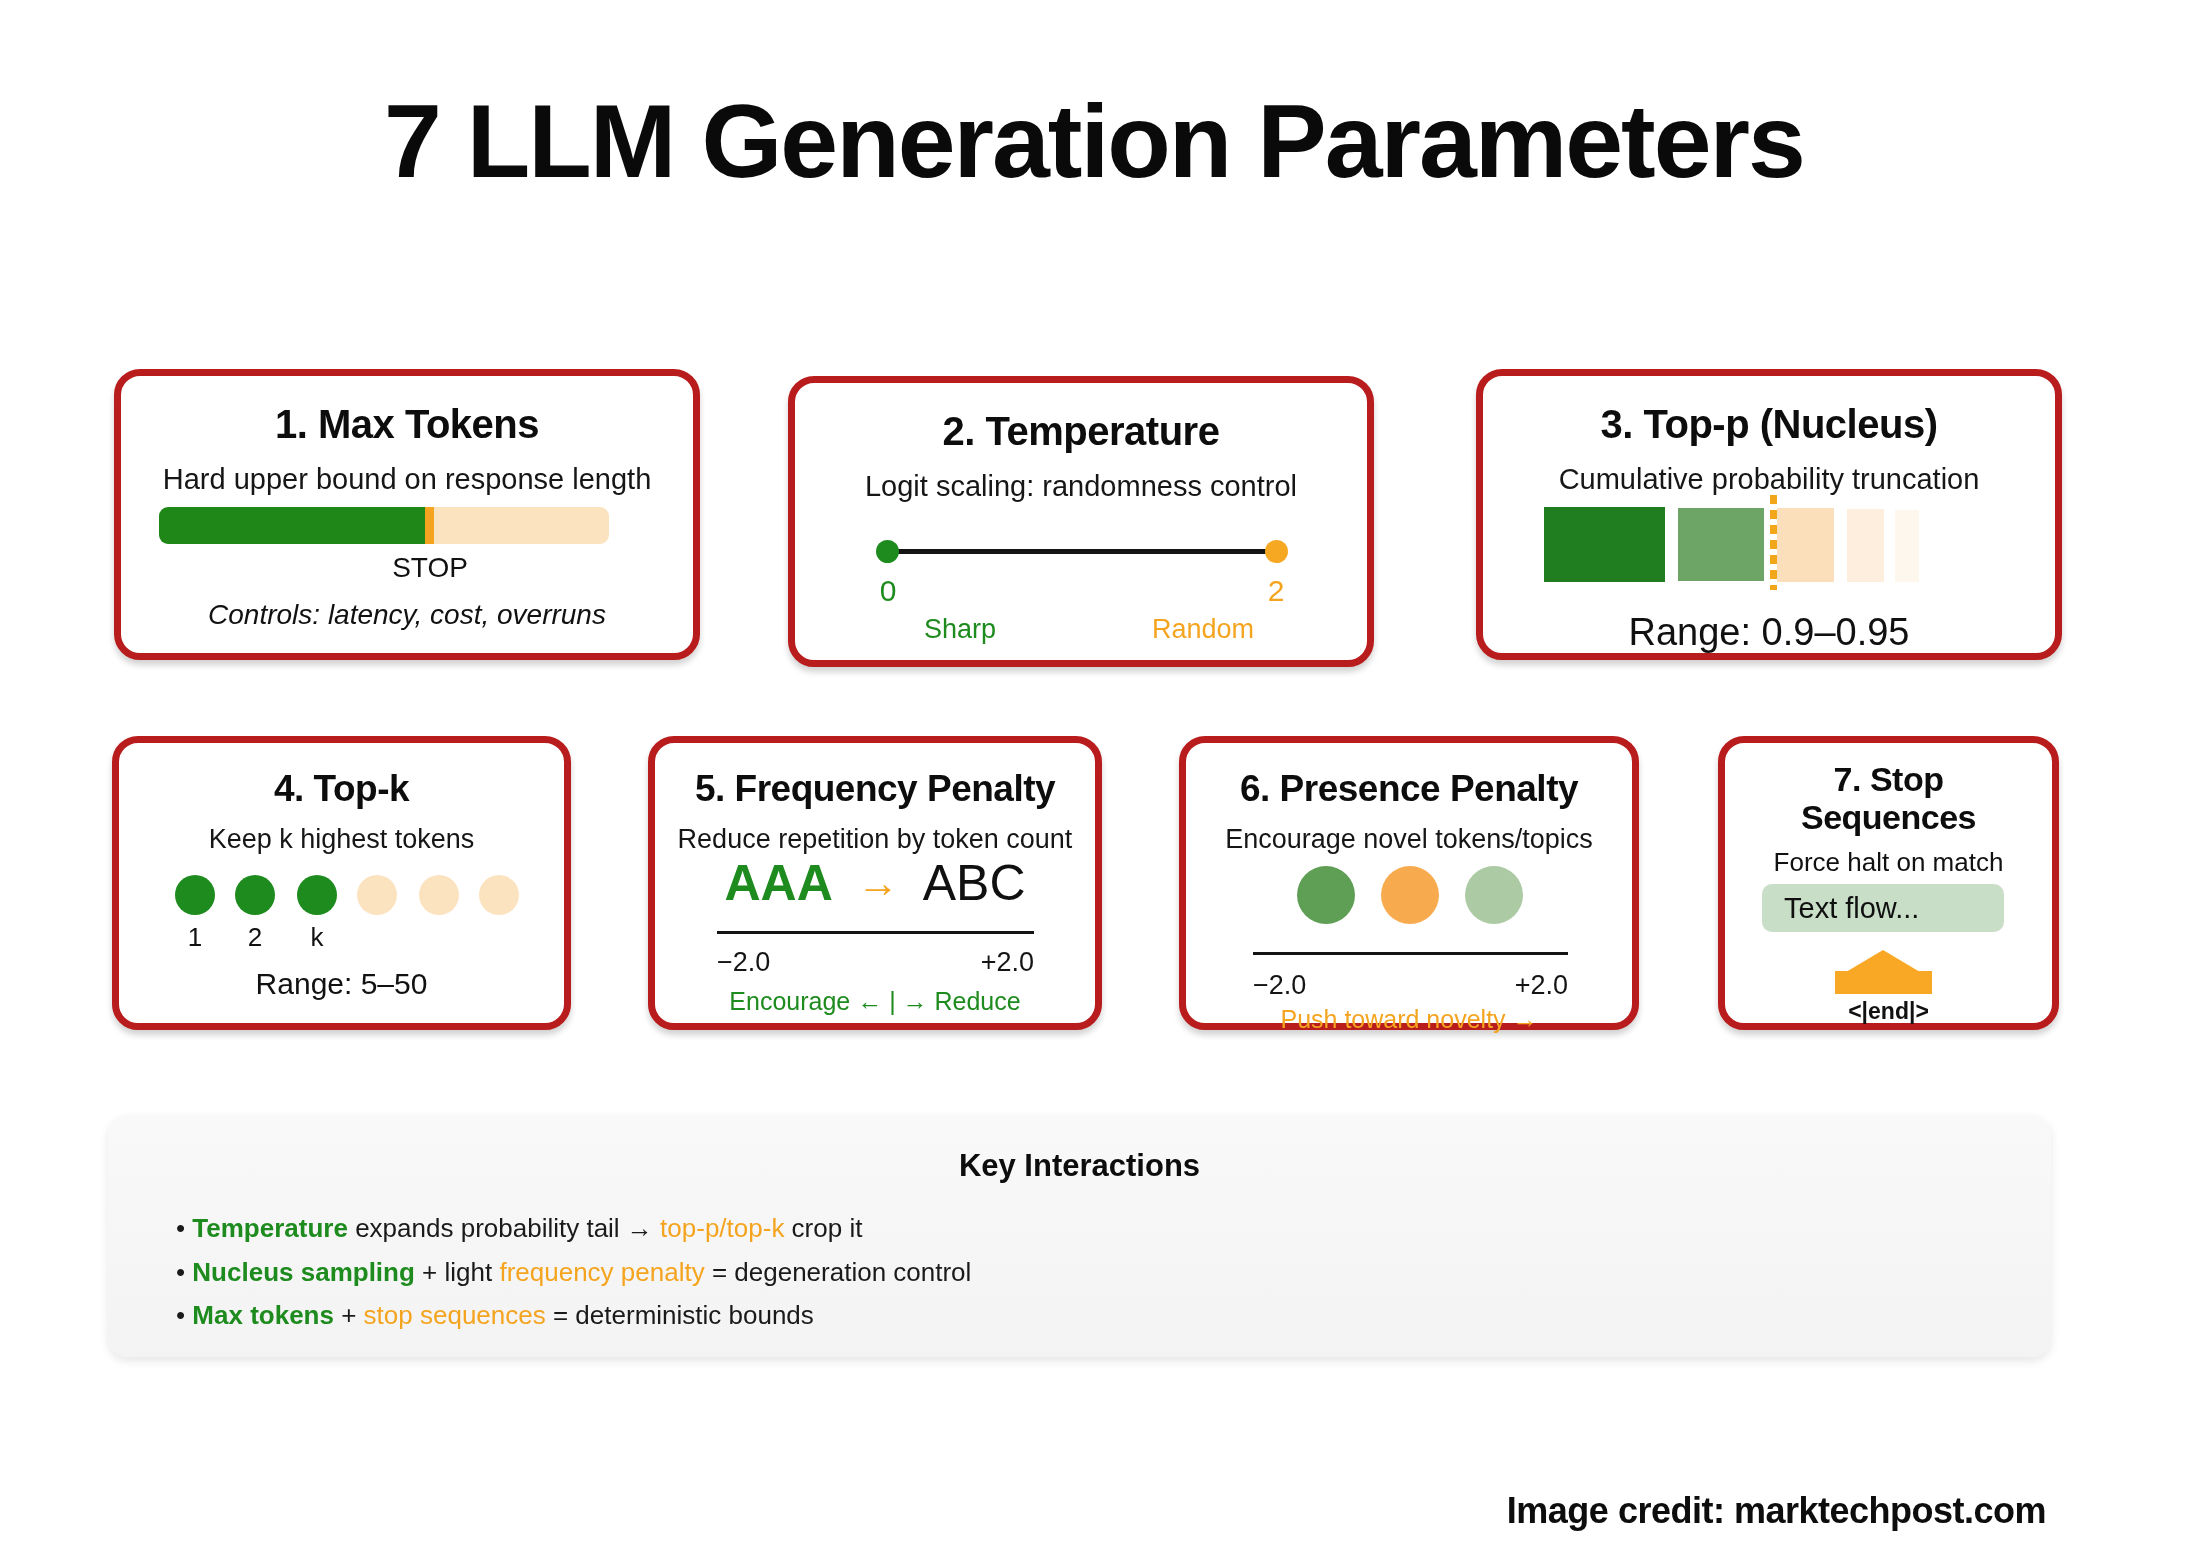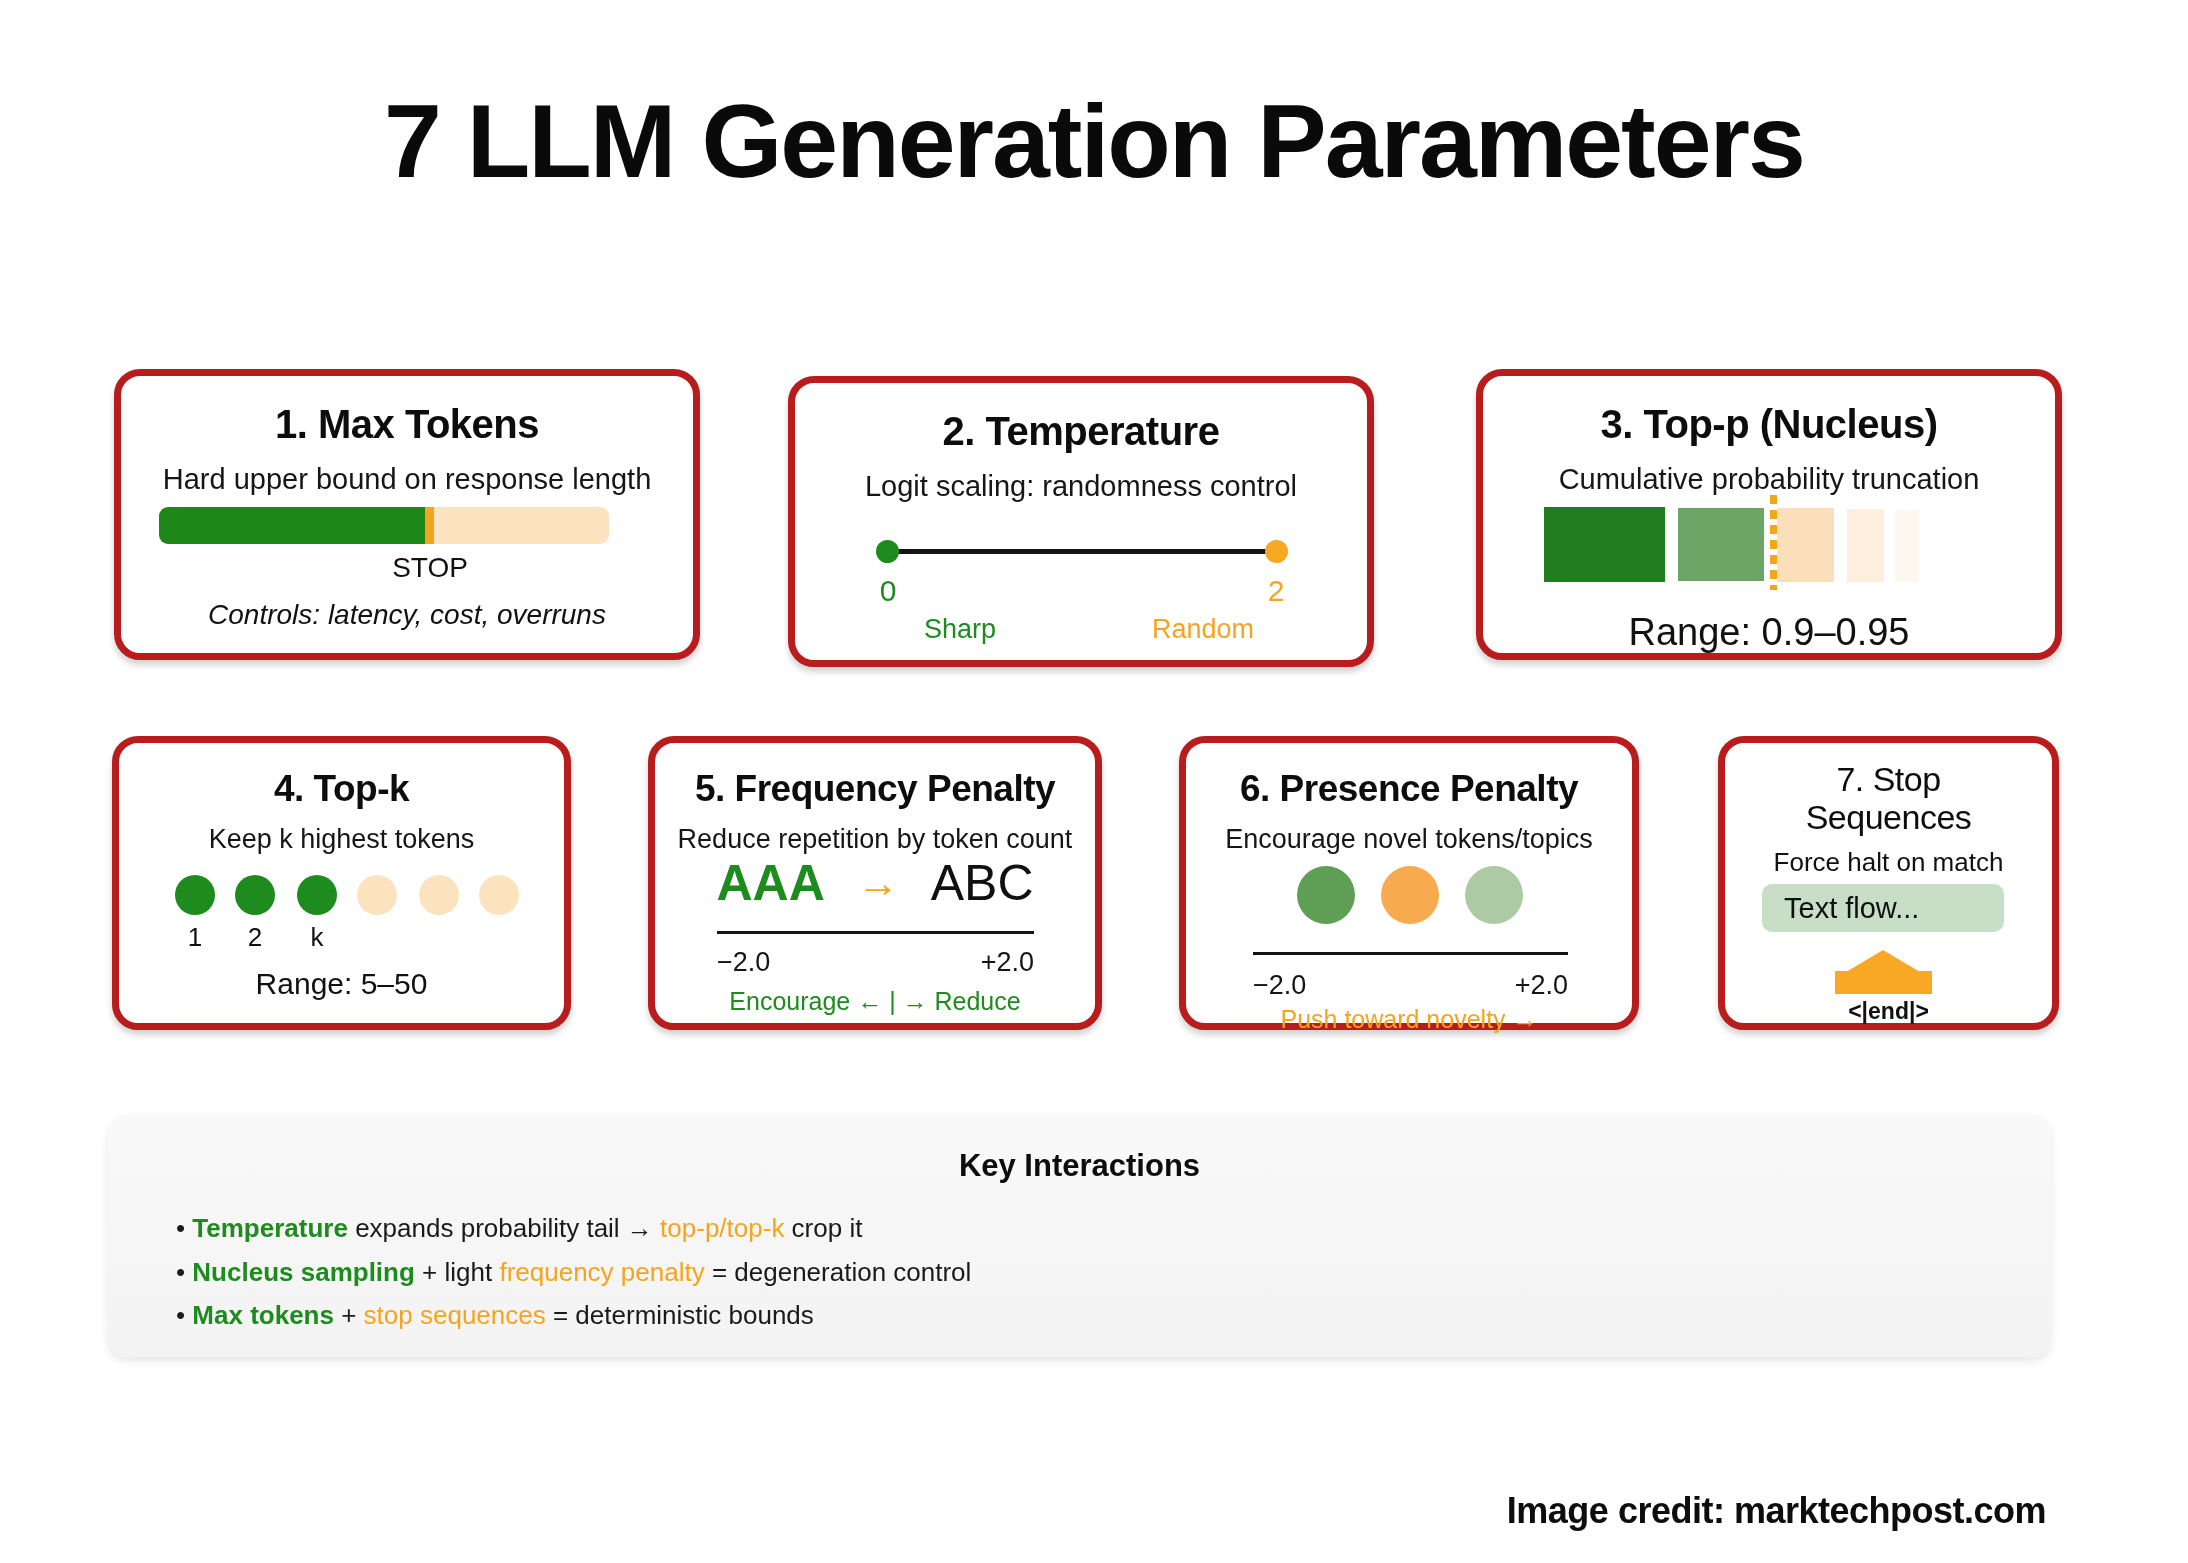--- a/index.html
+++ b/index.html
@@ -119,21 +119,21 @@
     <div class="circle" style="left:360px;top:132px;width:40px;height:40px;background:#fce3c0;"></div>
     <div style="position:absolute;left:56px;top:179px;width:40px;text-align:center;font-size:26px;">1</div>
     <div style="position:absolute;left:116px;top:179px;width:40px;text-align:center;font-size:26px;">2</div>
     <div style="position:absolute;left:178px;top:179px;width:40px;text-align:center;font-size:26px;">k</div>
     <div class="center-text" style="top:224px;font-size:30px;">Range: 5–50</div>
   </div>
 
   <div class="card r2" style="left:648px;top:736px;width:454px;height:294px;">
     <div class="card-title">5. Frequency Penalty</div>
     <div class="card-sub">Reduce repetition by token count</div>
-    <div style="position:absolute;left:0;right:0;top:110px;height:60px;display:flex;align-items:center;justify-content:center;gap:32px;">
+    <div style="position:absolute;left:0;right:0;top:110px;height:60px;display:flex;align-items:center;justify-content:center;gap:24px;">
       <span style="font-size:50px;font-weight:bold;" class="green-t">AAA</span>
       <span style="font-size:42px;" class="orange-t">→</span>
       <span style="font-size:50px;color:#101010;">ABC</span>
     </div>
     <div class="scale-line" style="left:62px;top:188px;width:317px;"></div>
     <div class="scale-row" style="left:62px;top:204px;width:317px;">
       <span>−2.0</span>
       <span>+2.0</span>
     </div>
     <div class="center-text green-t" style="top:244px;font-size:25px;">Encourage ← | → Reduce</div>
@@ -148,21 +148,21 @@
     <div class="scale-line" style="left:67px;top:209px;width:315px;"></div>
     <div class="scale-row" style="left:67px;top:227px;width:315px;">
       <span>−2.0</span>
       <span>+2.0</span>
     </div>
     <div class="center-text orange-t" style="top:262px;font-size:25px;">Push toward novelty →</div>
   </div>
 
   <div class="card r2" style="left:1718px;top:736px;width:341px;height:294px;">
     <div style="position:absolute;top:17px;left:50%;margin-left:-110px;width:220px;text-align:center;
-                font-size:34px;font-weight:normal;line-height:38px;letter-spacing:-0.5px;color:#0d0d0d;">7. Stop Sequences</div>
+                font-size:34px;font-weight:bold;line-height:38px;letter-spacing:-0.5px;color:#0d0d0d;">7. Stop Sequences</div>
     <div class="center-text" style="top:104px;font-size:26px;">Force halt on match</div>
     <div class="flow-box">
       <span>Text flow...</span>
     </div>
     <div class="tri" style="left:121px;top:207px;"></div>
     <div class="rect" style="left:110px;top:228px;width:97px;height:23px;"></div>
     <div class="center-text" style="top:255px;font-size:23px;font-weight:bold;">&lt;|end|&gt;</div>
   </div>
 
   <div class="panel">

